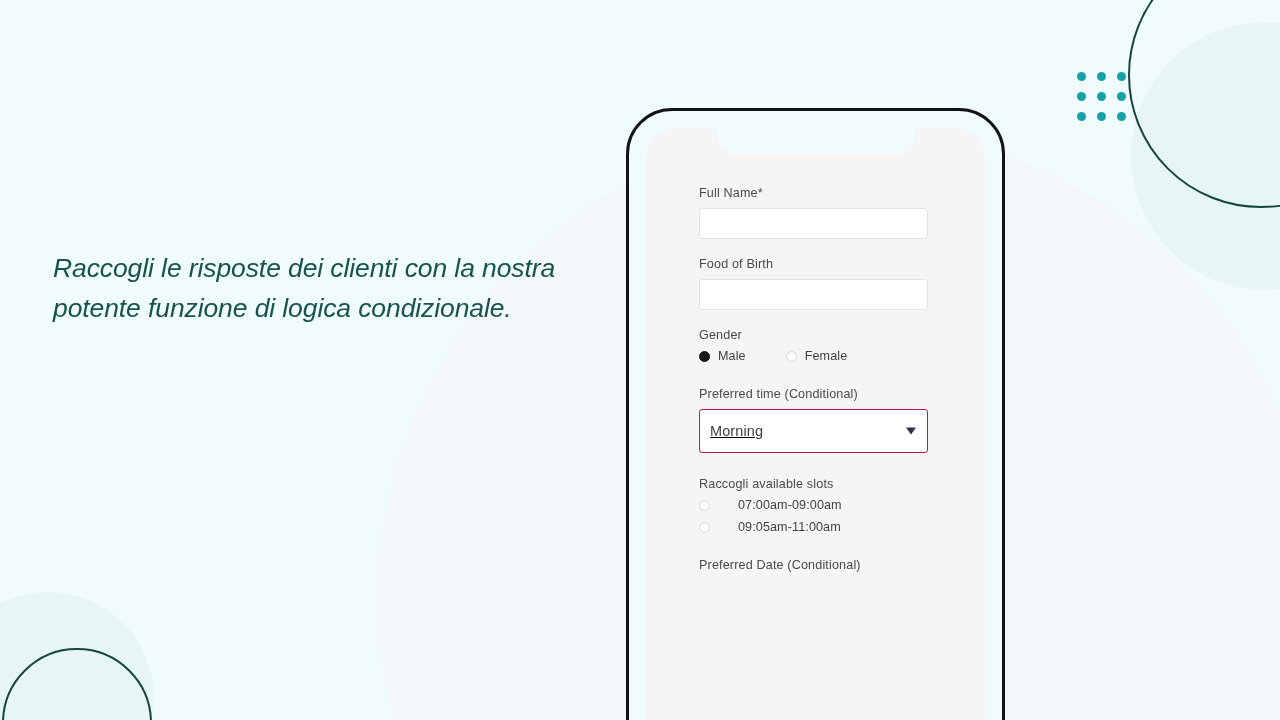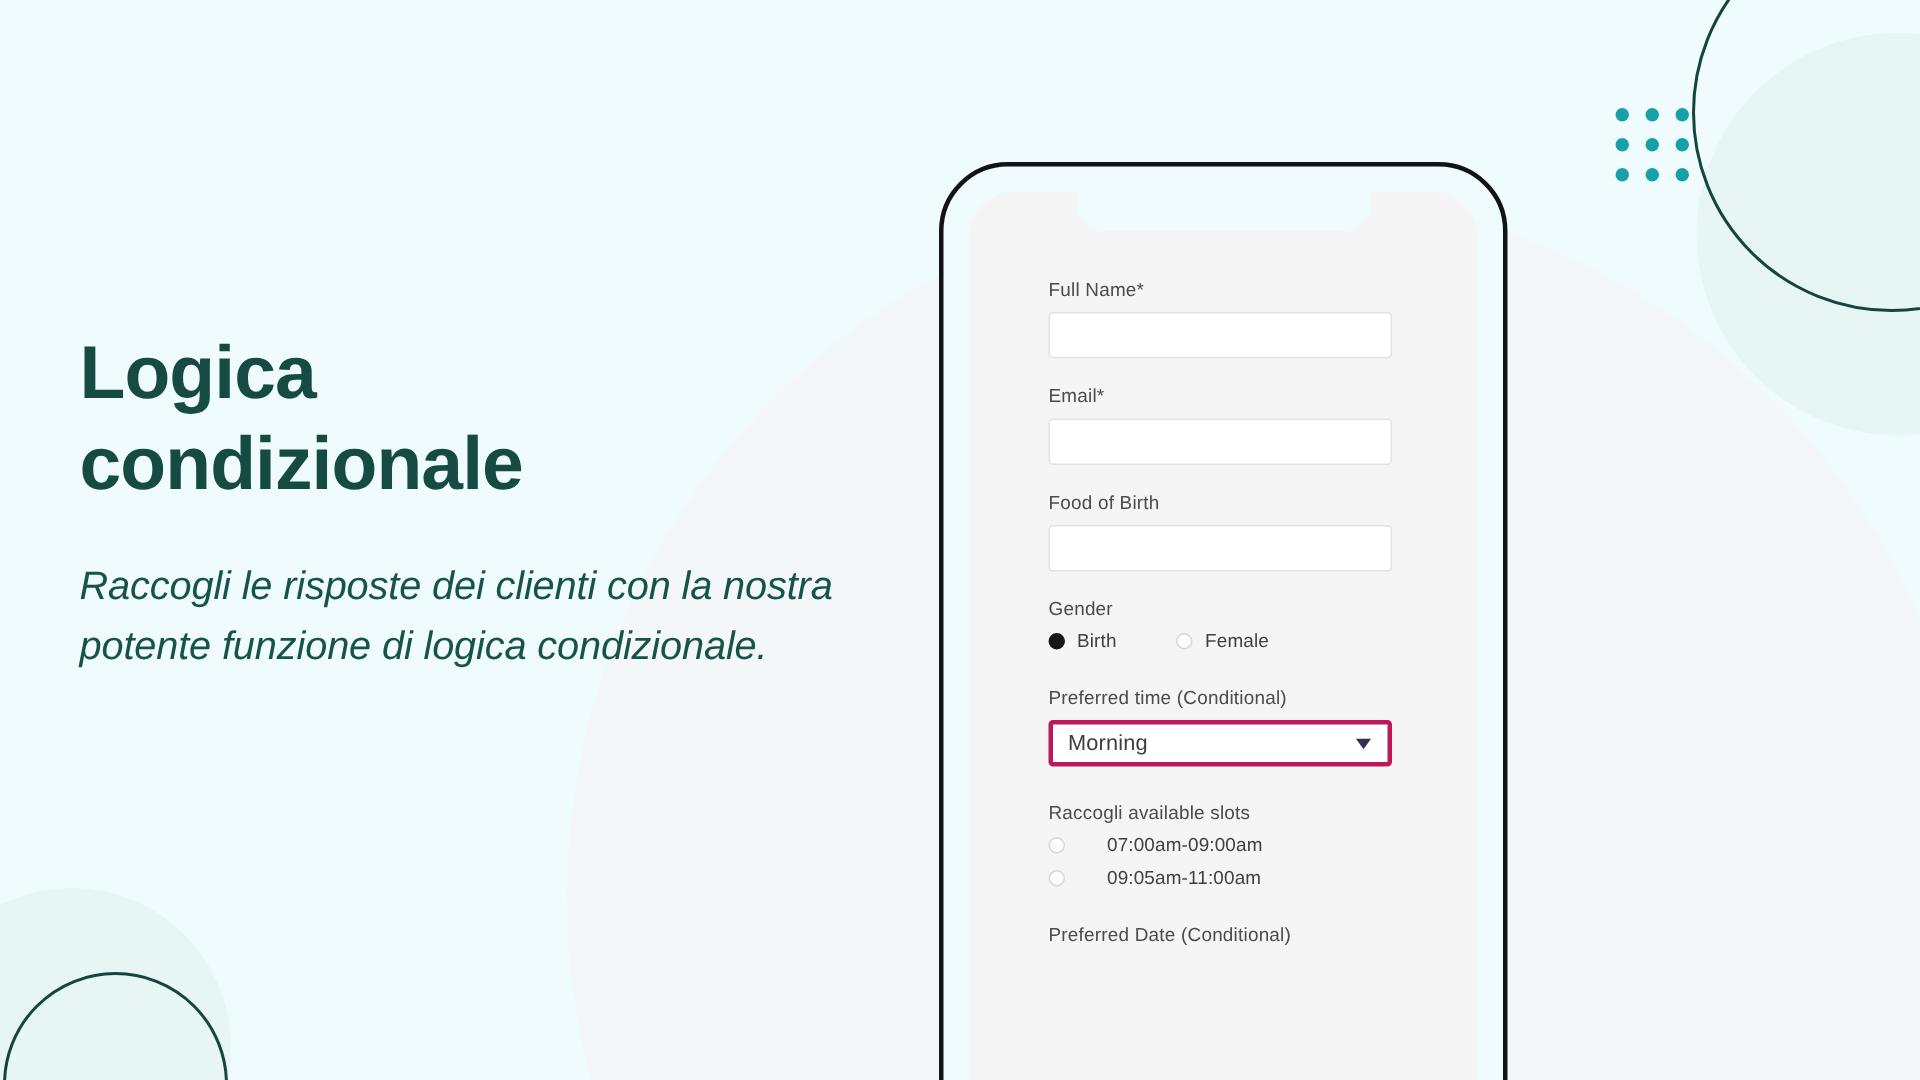--- a/index.html
+++ b/index.html
@@ -223,27 +223,28 @@
 
   .radio-text {
     font-size: 12.6px;
     color: #3f3f45;
     letter-spacing: 0.1px;
   }
 
   .select-box {
     position: relative;
     width: 100%;
-    height: 31px;
+    height: 44px;
     background: #ffffff;
-    border: 3px solid #be185d;
+    border: 1px solid #be185d;
     border-radius: 3px;
     display: flex;
     align-items: center;
     padding: 0 10px;
+    text-decoration: underline;
   }
 
   .select-value {
     font-size: 14.5px;
     color: #3c3c41;
     letter-spacing: 0.1px;
   }
 
   .select-caret {
     position: absolute;
@@ -282,54 +283,46 @@
       <i></i>
       <i></i>
       <i></i>
       <i></i>
   </div>
   <div class="deco-circle-fill-bl"></div>
   <div class="deco-circle-ring-bl"></div>
 </div>
 
 <div class="copy">
-  <h1 class="headline">
-    <span>Logica</span><br>
-    <span>condizionale</span>
-  </h1>
   <p class="subcopy">Raccogli le risposte dei clienti con la nostra potente funzione di logica condizionale.</p>
 </div>
 
 <div class="phone">
   <div class="phone-screen">
     <div class="phone-notch"></div>
 
     <div class="form">
 
       <div class="field">
         <label class="field-label">Full Name*</label>
         <input class="text-input" type="text" placeholder="" style="">
       </div>
 
-      <div class="field">
-        <label class="field-label">Email*</label>
-        <input class="text-input" type="text" placeholder="" style="">
-      </div>
 
       <div class="field">
         <label class="field-label">Food of Birth</label>
         <input class="text-input" type="text" placeholder="" style="">
       </div>
 
       <div class="field">
         <label class="group-label">Gender</label>
         <div class="radio-row">
           <div class="radio-opt">
             <span class="radio-dot checked"></span>
-            <span class="radio-text">Birth</span>
+            <span class="radio-text">Male</span>
           </div>
           <div class="radio-opt">
             <span class="radio-dot"></span>
             <span class="radio-text">Female</span>
           </div>
         </div>
       </div>
 
       <div class="spacer-sm"></div>
 

